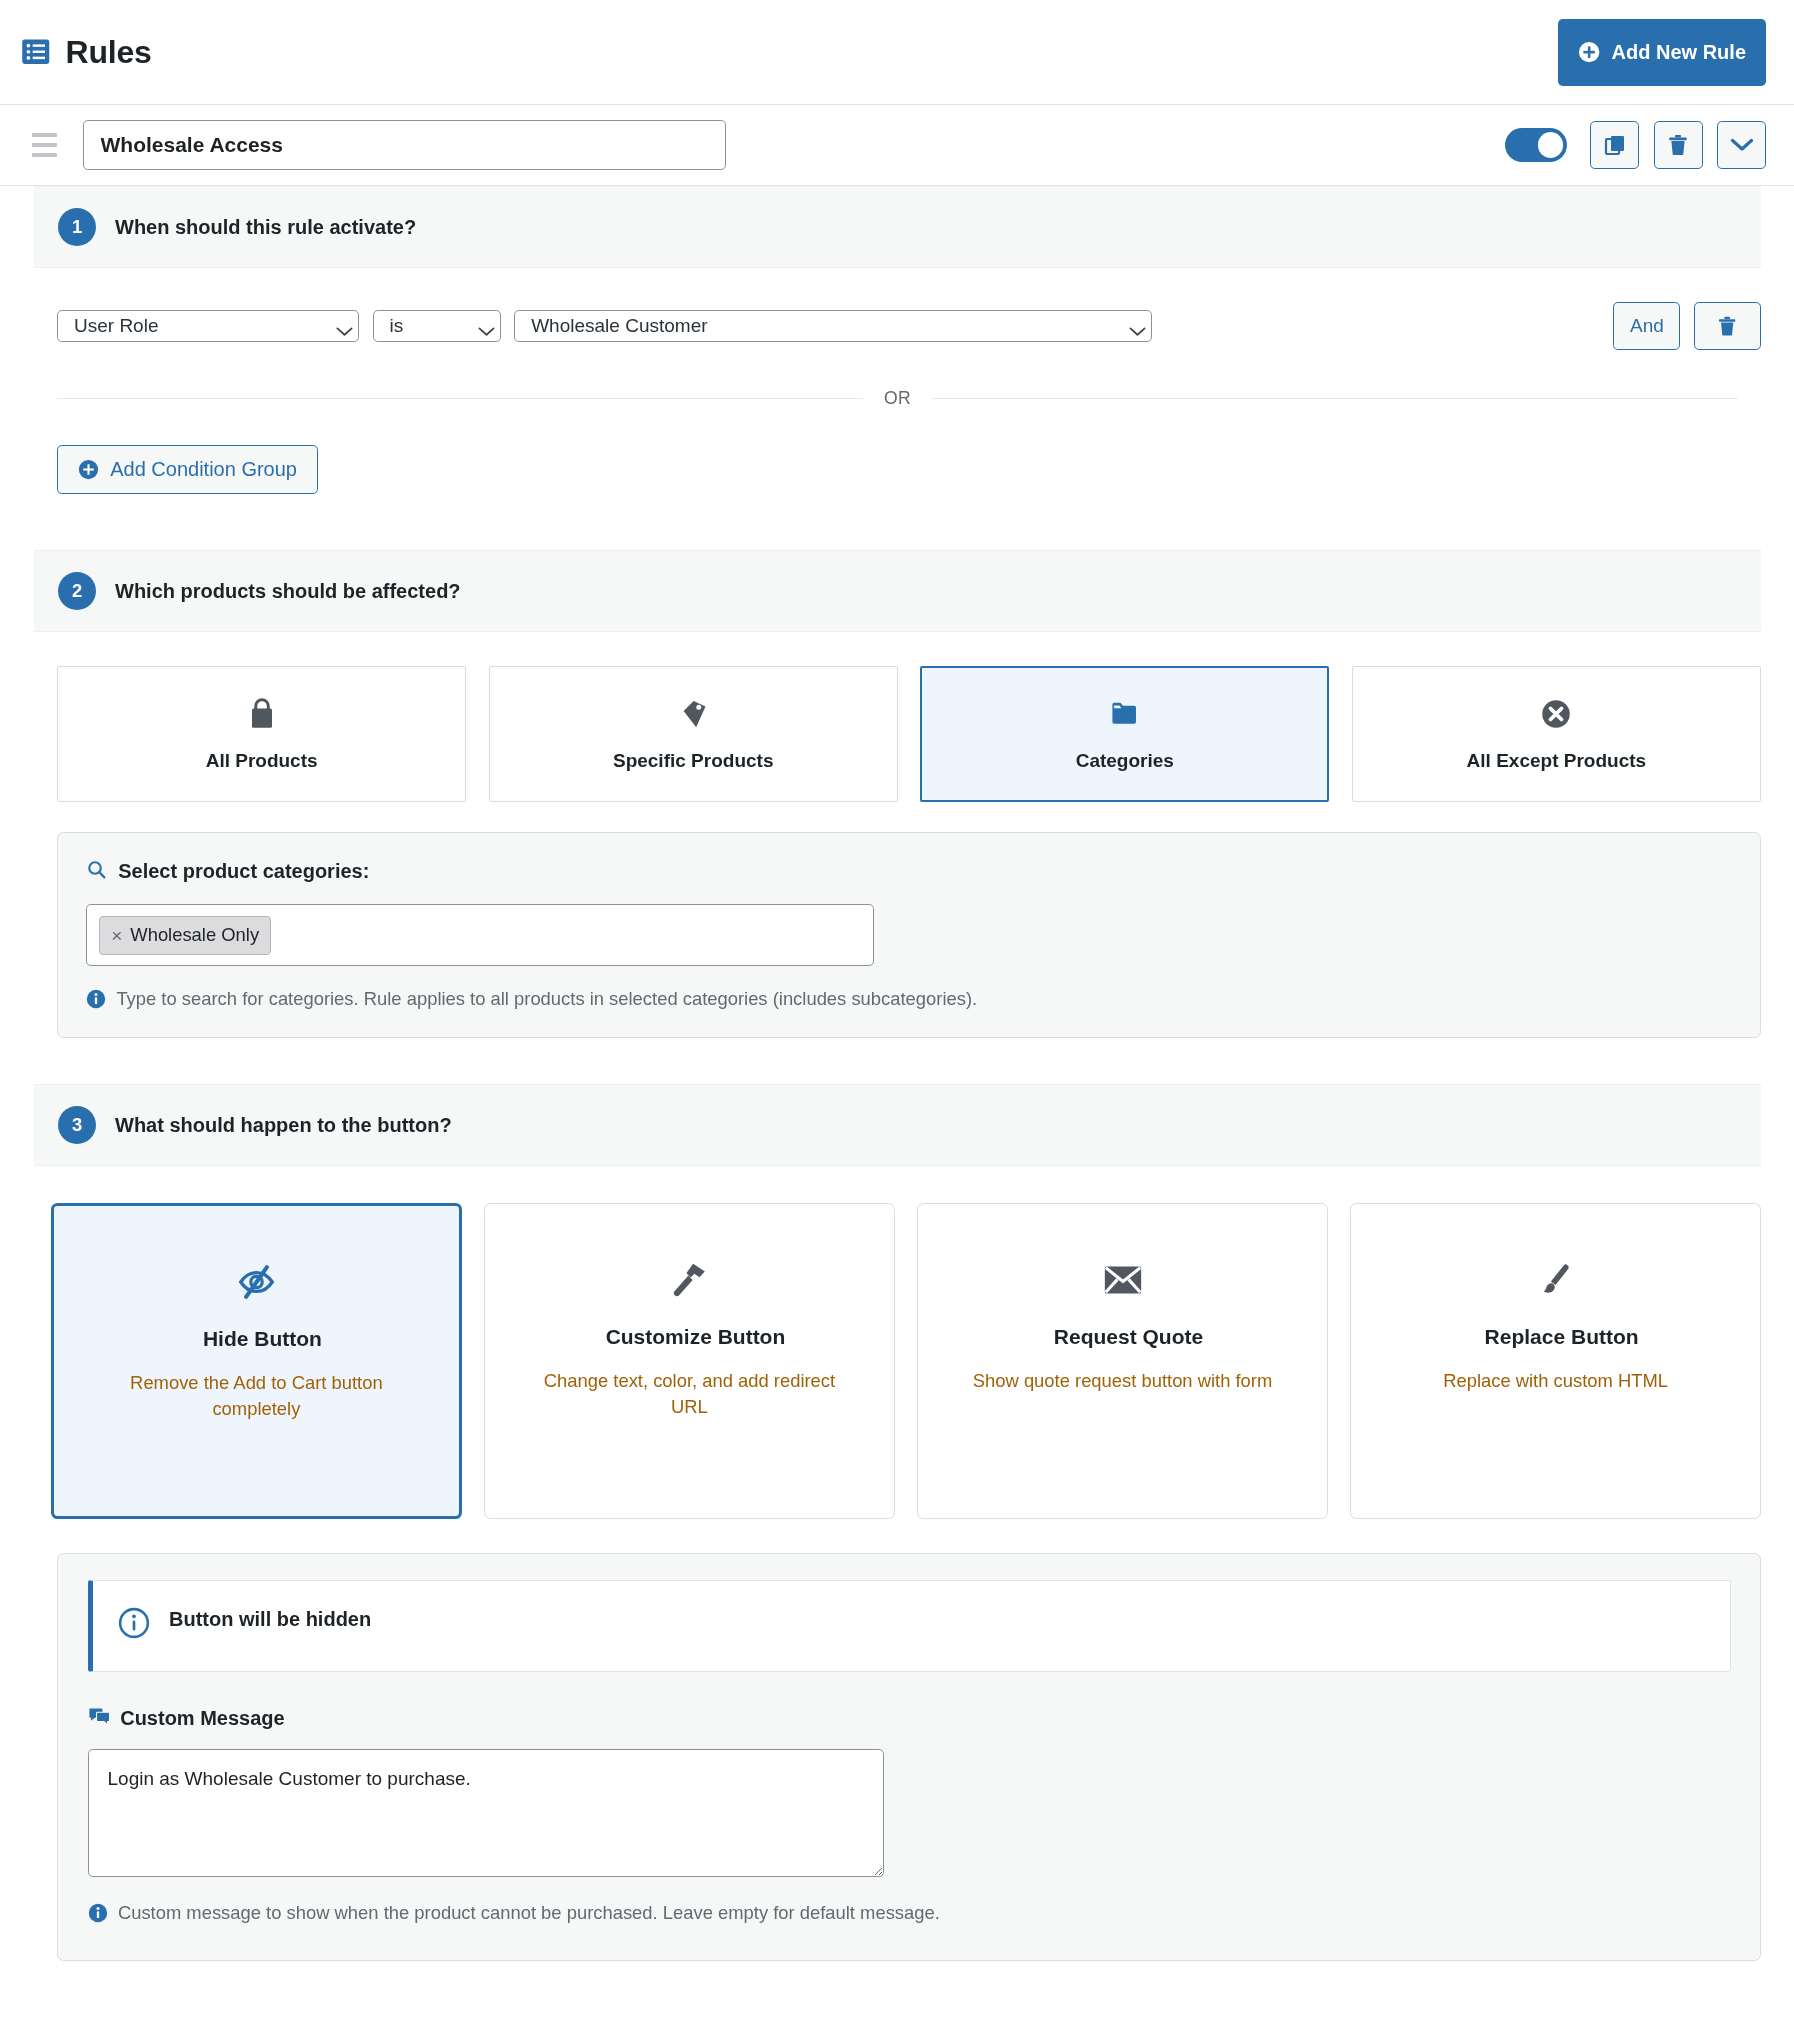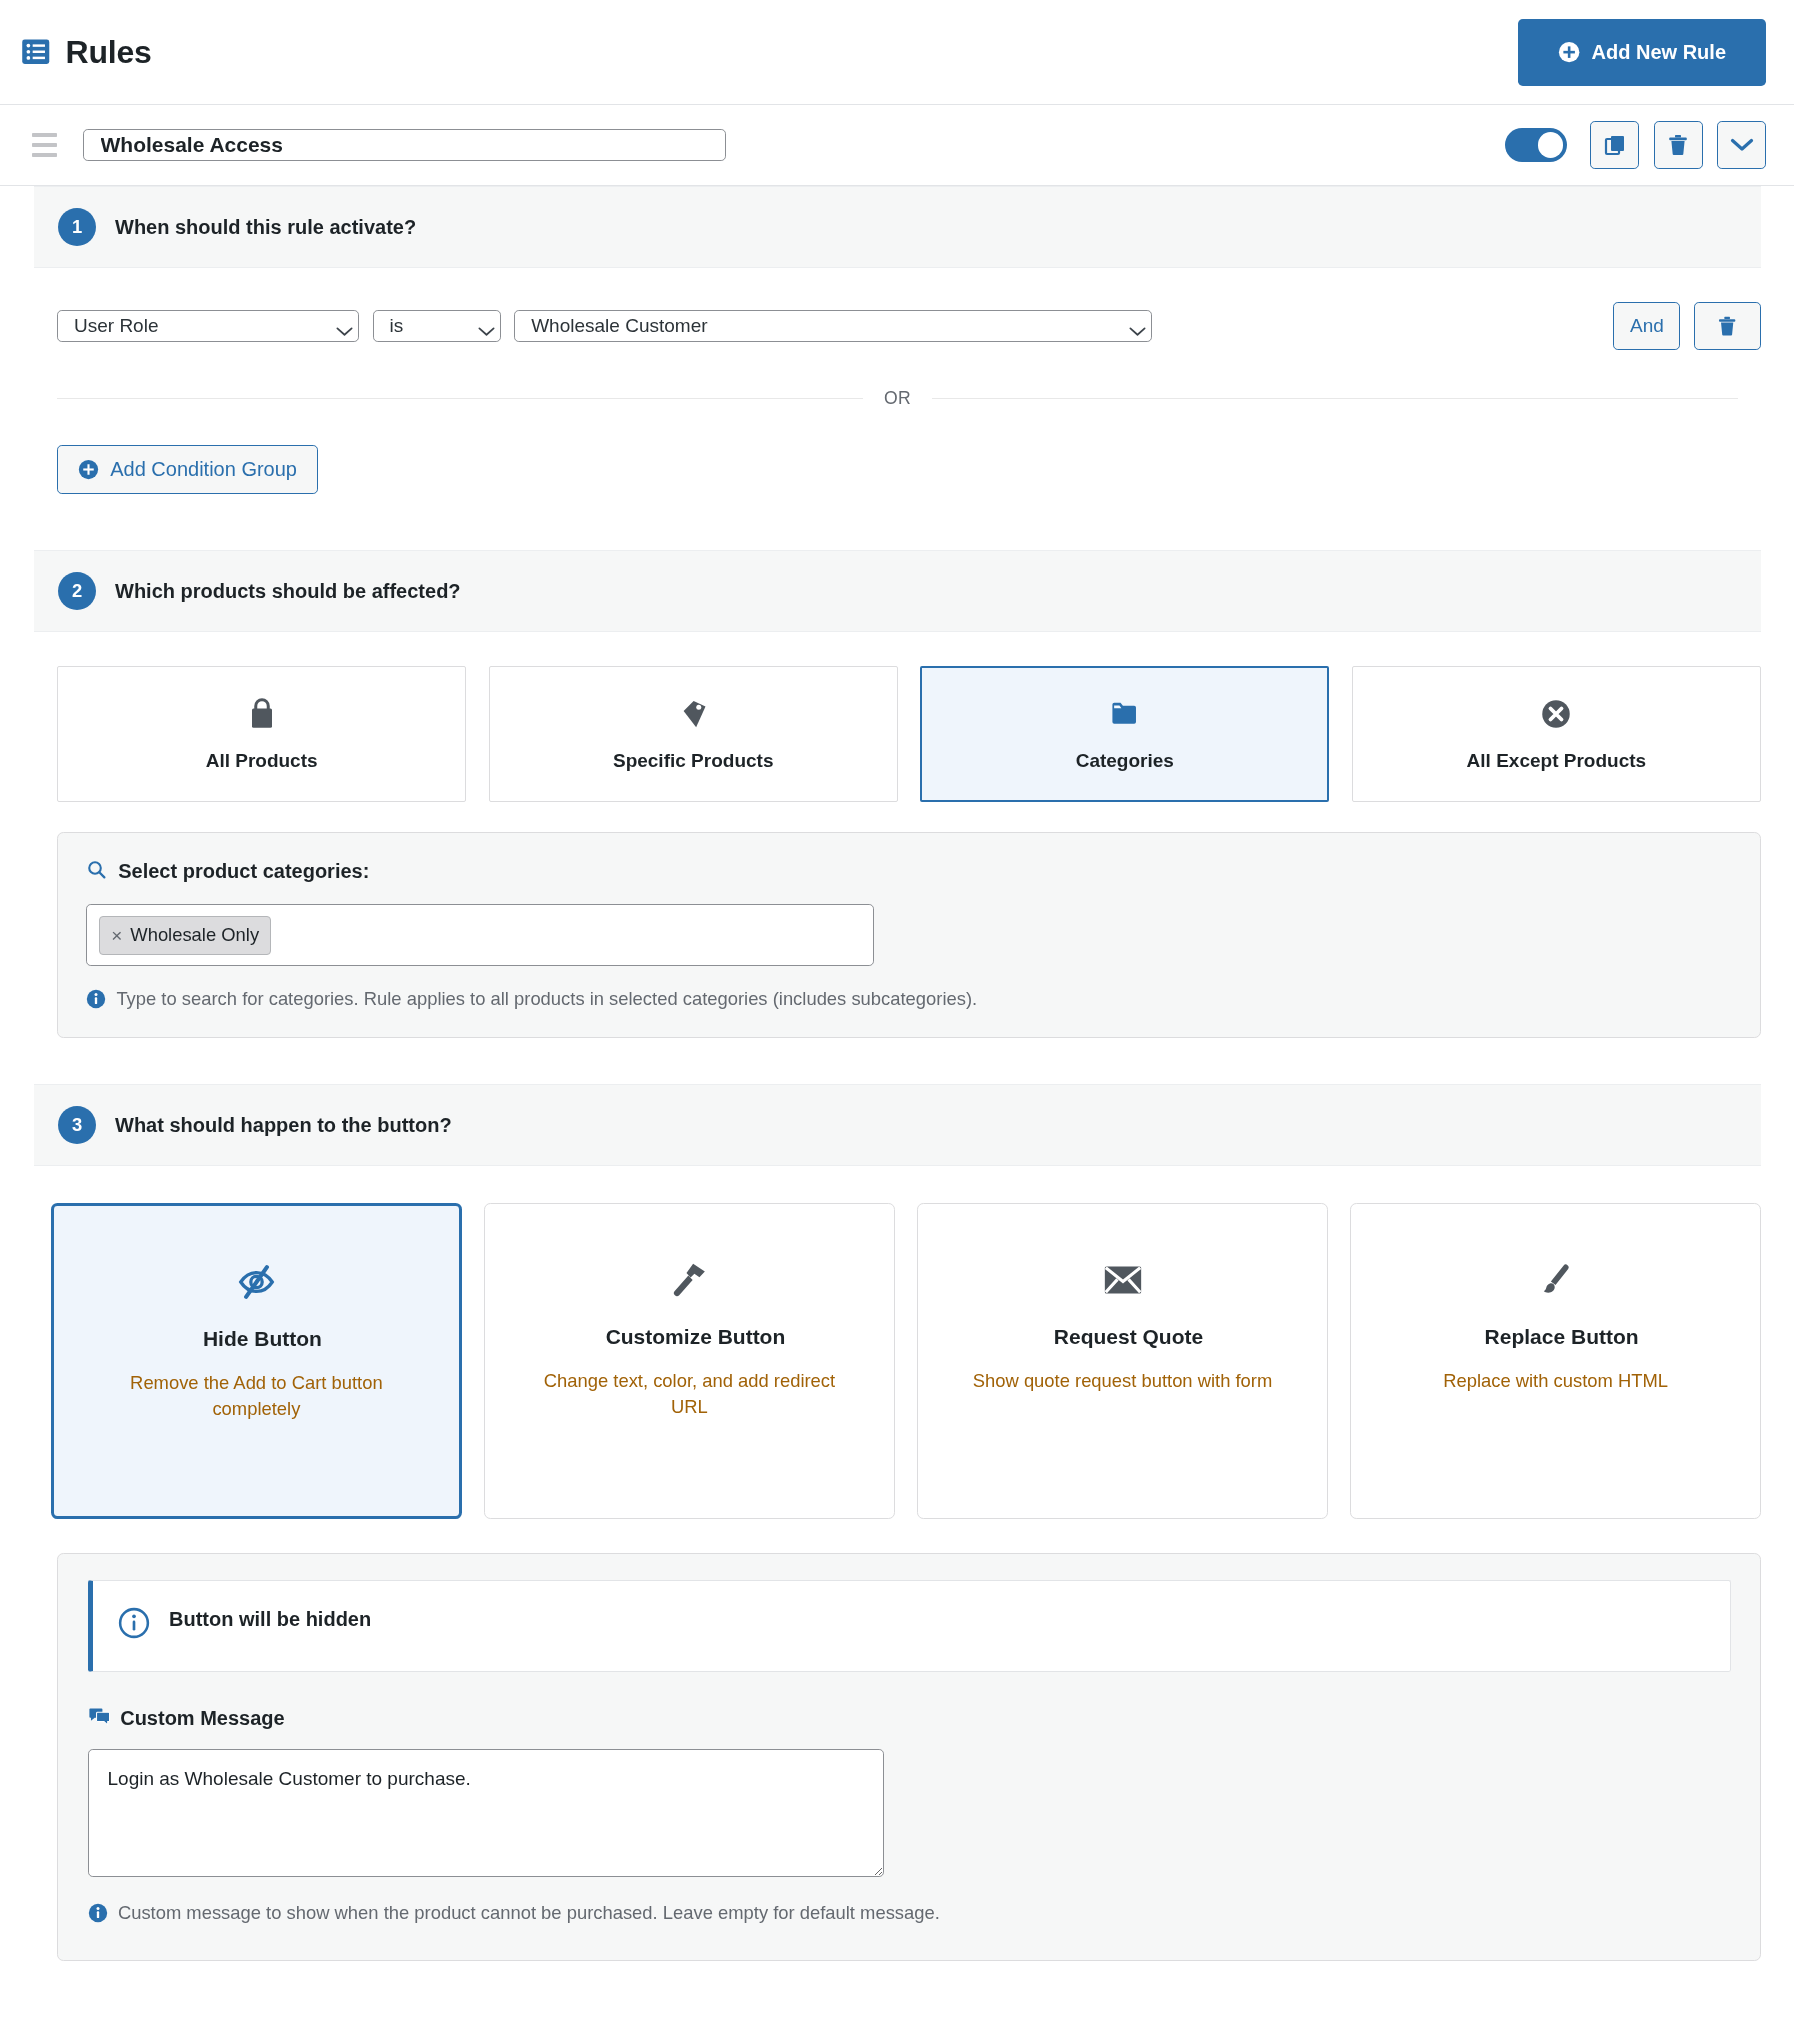--- a/index.html
+++ b/index.html
@@ -27,21 +27,21 @@
     font-size: 32px;
     font-weight: bold;
     color: #1d2327;
     letter-spacing: -0.2px;
   }
   .btn-primary {
     background: #2a6fad;
     color: #fff;
     border: none;
     border-radius: 4.8px;
-    padding: 0 40px;
+    padding: 0 20px;
     height: 67px;
     font-size: 20px;
     font-weight: bold;
     font-family: "Liberation Sans", sans-serif;
     display: flex;
     align-items: center;
     gap: 11.2px;
     cursor: pointer;
     margin-left: 16px;
   }
@@ -61,21 +61,21 @@
   }
   .rule-bar-left { display: flex; align-items: center; gap: 25.5px; }
   .drag-handle {
     width: 25px;
     display: flex; flex-direction: column; gap: 5.6px;
     cursor: grab;
   }
   .drag-handle span { display: block; height: 4px; background: #c3c4c7; border-radius: 0.8px; }
   .rule-name-input {
     width: 643px;
-    height: 32px;
+    height: 50px;
     border: 1.6px solid #8c8f94;
     border-radius: 4.8px;
     padding: 0 17px;
     font-size: 21px;
     font-weight: bold;
     color: #1d2327;
     font-family: "Liberation Sans", sans-serif;
     background: #fff;
   }
   .rule-bar-right { display: flex; align-items: center; gap: 14.4px; }

